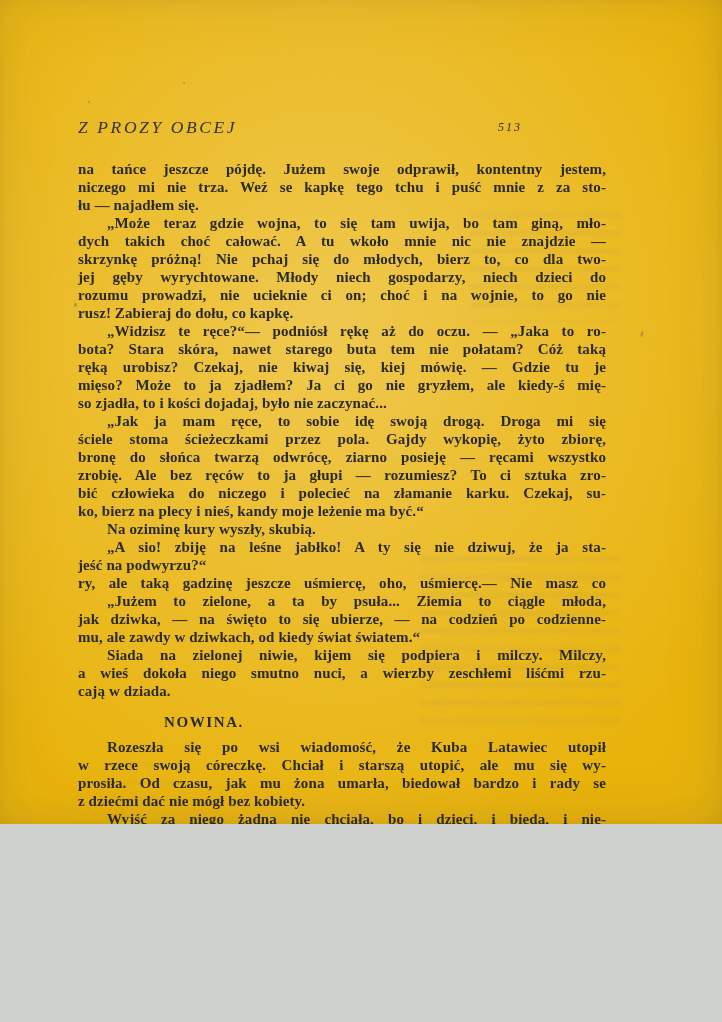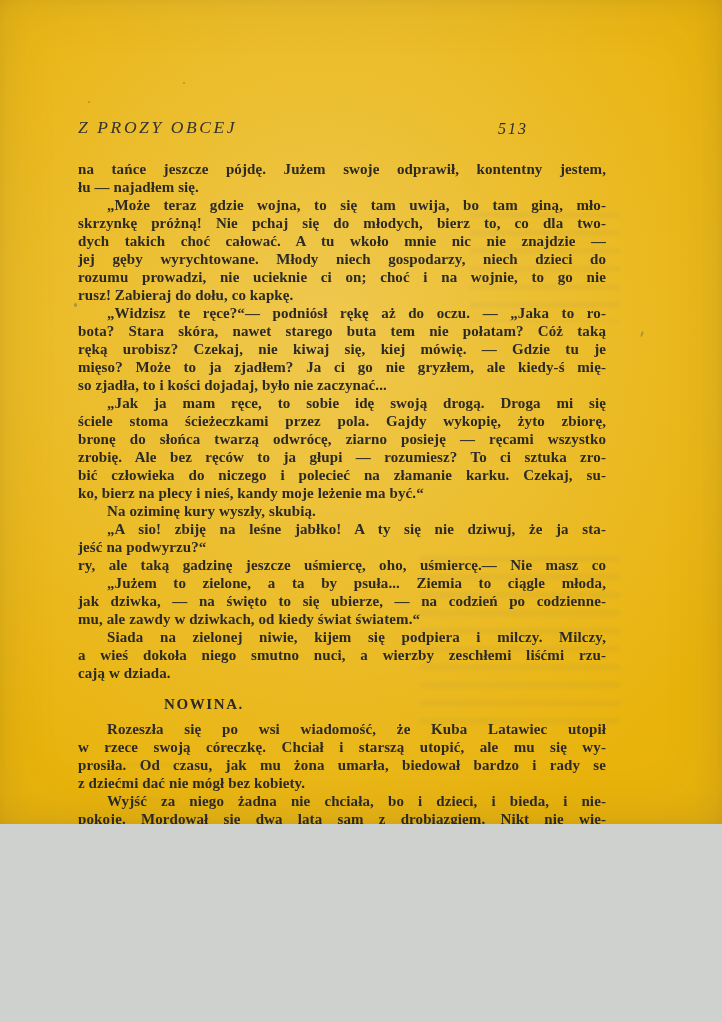--- a/index.html
+++ b/index.html
@@ -61,21 +61,21 @@
     font-style: italic;
     font-size: 17.5px;
     letter-spacing: 2.6px;
     color: #35332f;
   }
   .page-number {
     position: absolute;
     left: 498px;
     top: 120px;
     font-style: italic;
-    font-size: 16px;
+    font-size: 12px;
     letter-spacing: 2px;
     color: #2f2d29;
   }
   .text-block {
     position: absolute;
     left: 78px;
     top: 160px;
     width: 528px;
     z-index: 2;
     color: #2c2a26;
@@ -130,26 +130,27 @@
   <div class="speck" style="left:88px; top:101px; width:2px; height:2px;"></div>
 
   <div class="header-row">
     <span class="running-title">Z PROZY OBCEJ</span>
     <span class="page-number">513</span>
   </div>
 
   <main class="text-block">
       <div class="paragraph">
         <div class="line">na tańce jeszcze pójdę.  Jużem swoje odprawił, kontentny jestem,</div>
+        <div class="line">niczego mi nie trza.  Weź se kapkę tego tchu i puść mnie z za sto-</div>
         <div class="line line-last">łu — najadłem się.</div>
       </div>
       <div class="paragraph">
         <div class="line indent">„Może teraz gdzie wojna, to się tam uwija, bo tam giną, mło-</div>
+        <div class="line">dych takich choć całować.  A tu wkoło mnie nic nie znajdzie —</div>
         <div class="line">skrzynkę próżną!  Nie pchaj się do młodych, bierz to, co dla two-</div>
-        <div class="line">dych takich choć całować.  A tu wkoło mnie nic nie znajdzie —</div>
         <div class="line">jej gęby wyrychtowane.  Młody niech gospodarzy, niech dzieci do</div>
         <div class="line">rozumu prowadzi, nie ucieknie ci on;  choć i na wojnie, to go nie</div>
         <div class="line line-last">rusz!  Zabieraj do dołu, co kapkę.</div>
       </div>
       <div class="paragraph">
         <div class="line indent">„Widzisz te ręce?“— podniósł rękę aż do oczu. — „Jaka to ro-</div>
         <div class="line">bota?  Stara skóra, nawet starego buta tem nie połatam?  Cóż taką</div>
         <div class="line">ręką urobisz?  Czekaj, nie kiwaj się, kiej mówię. — Gdzie tu je</div>
         <div class="line">mięso?  Może to ja zjadłem?  Ja ci go nie gryzłem, ale kiedy-ś mię-</div>
         <div class="line line-last">so zjadła, to i kości dojadaj, było nie zaczynać...</div>

